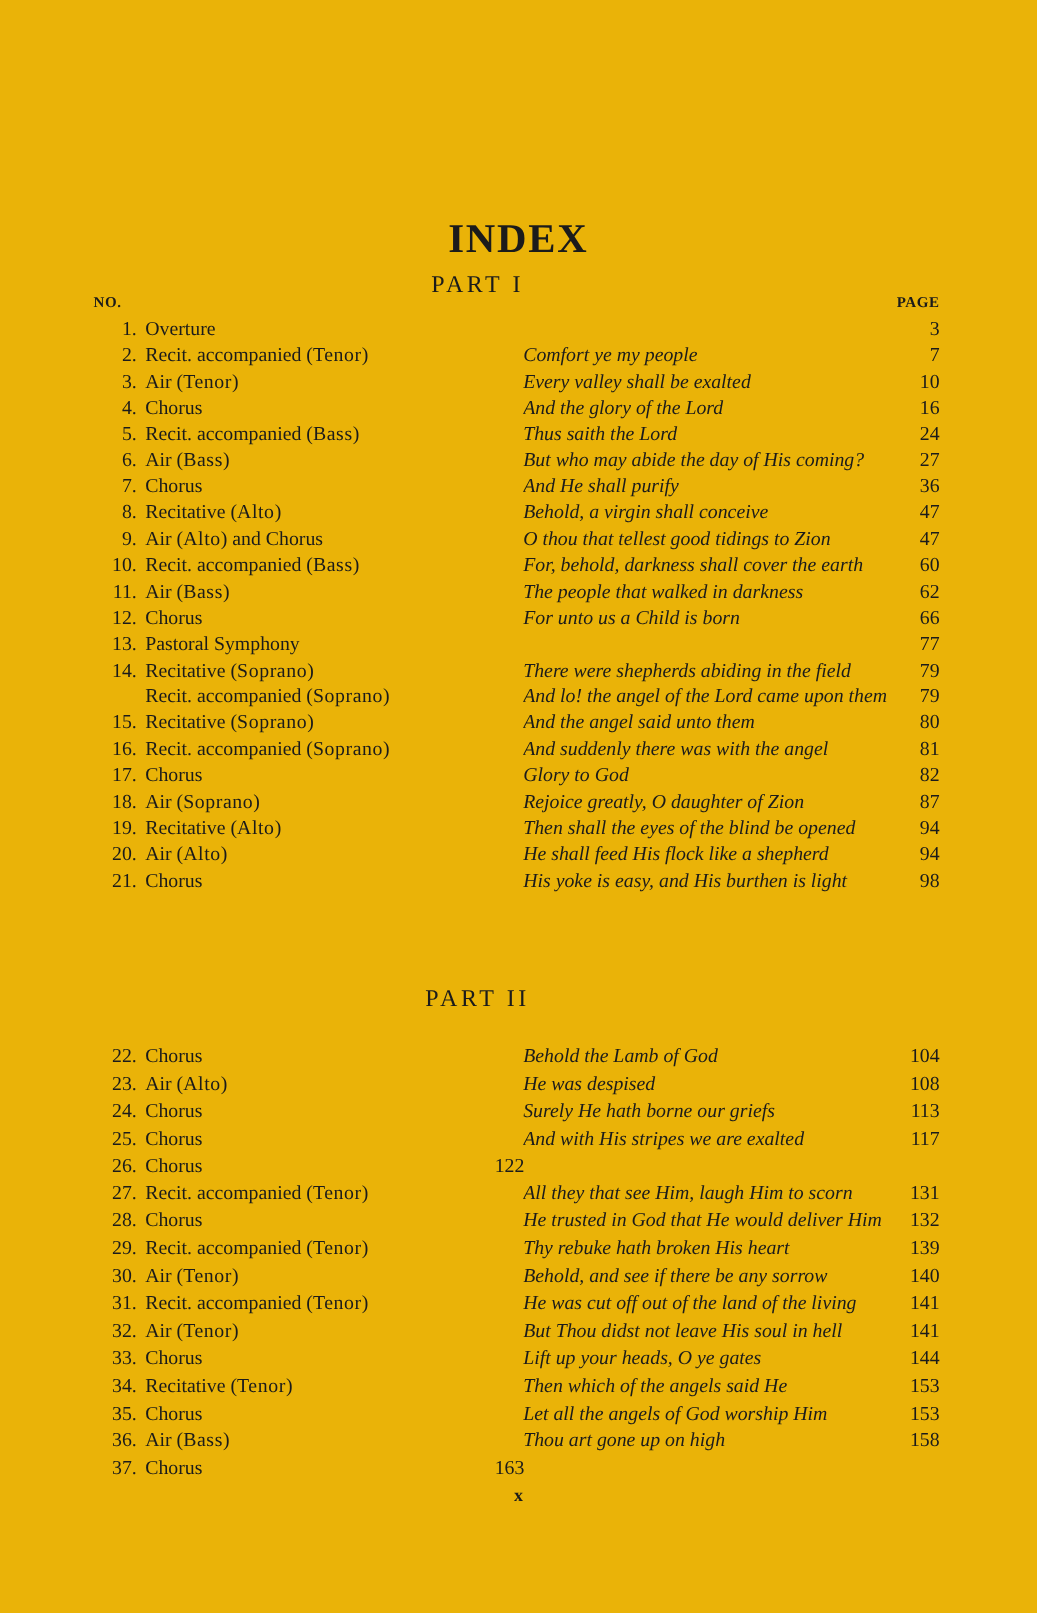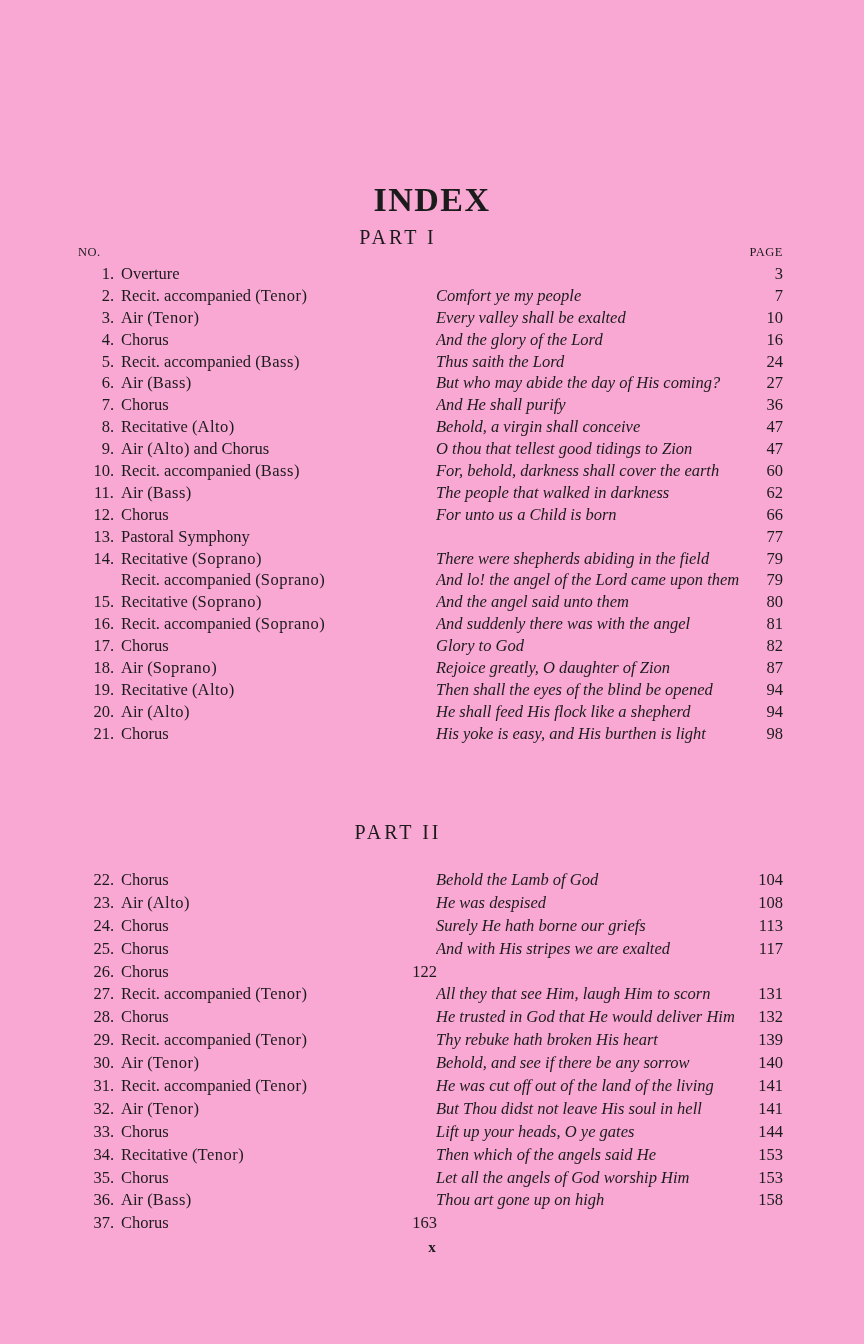--- a/index.html
+++ b/index.html
@@ -4,21 +4,21 @@
 <style>
   html, body {
     margin: 0;
     padding: 0;
     background: #ffffff;
   }
   .page {
     position: relative;
     width: 864px;
     height: 1344px;
-    background: #f9a8d4;
+    background: #eab308;
     color: #1b1b1b;
     font-family: "Liberation Serif", serif;
     overflow: hidden;
   }
   .main-title {
     position: absolute;
     top: 182px;
     left: 0;
     width: 864px;
     text-align: center;
@@ -40,21 +40,21 @@
   .part1-heading { top: 226px; }
   .part2-heading { top: 821px; }
   .cols-header {
     position: absolute;
     top: 245px;
     left: 78px;
     width: 705px;
     display: flex;
     justify-content: space-between;
     font-size: 12.5px;
-    font-weight: normal;
+    font-weight: bold;
     letter-spacing: 0.5px;
   }
   .entries {
     position: absolute;
     left: 78px;
     width: 705px;
   }
   .entries-part1 { top: 263px; }
   .entries-part2 { top: 869px; }
   .row {

